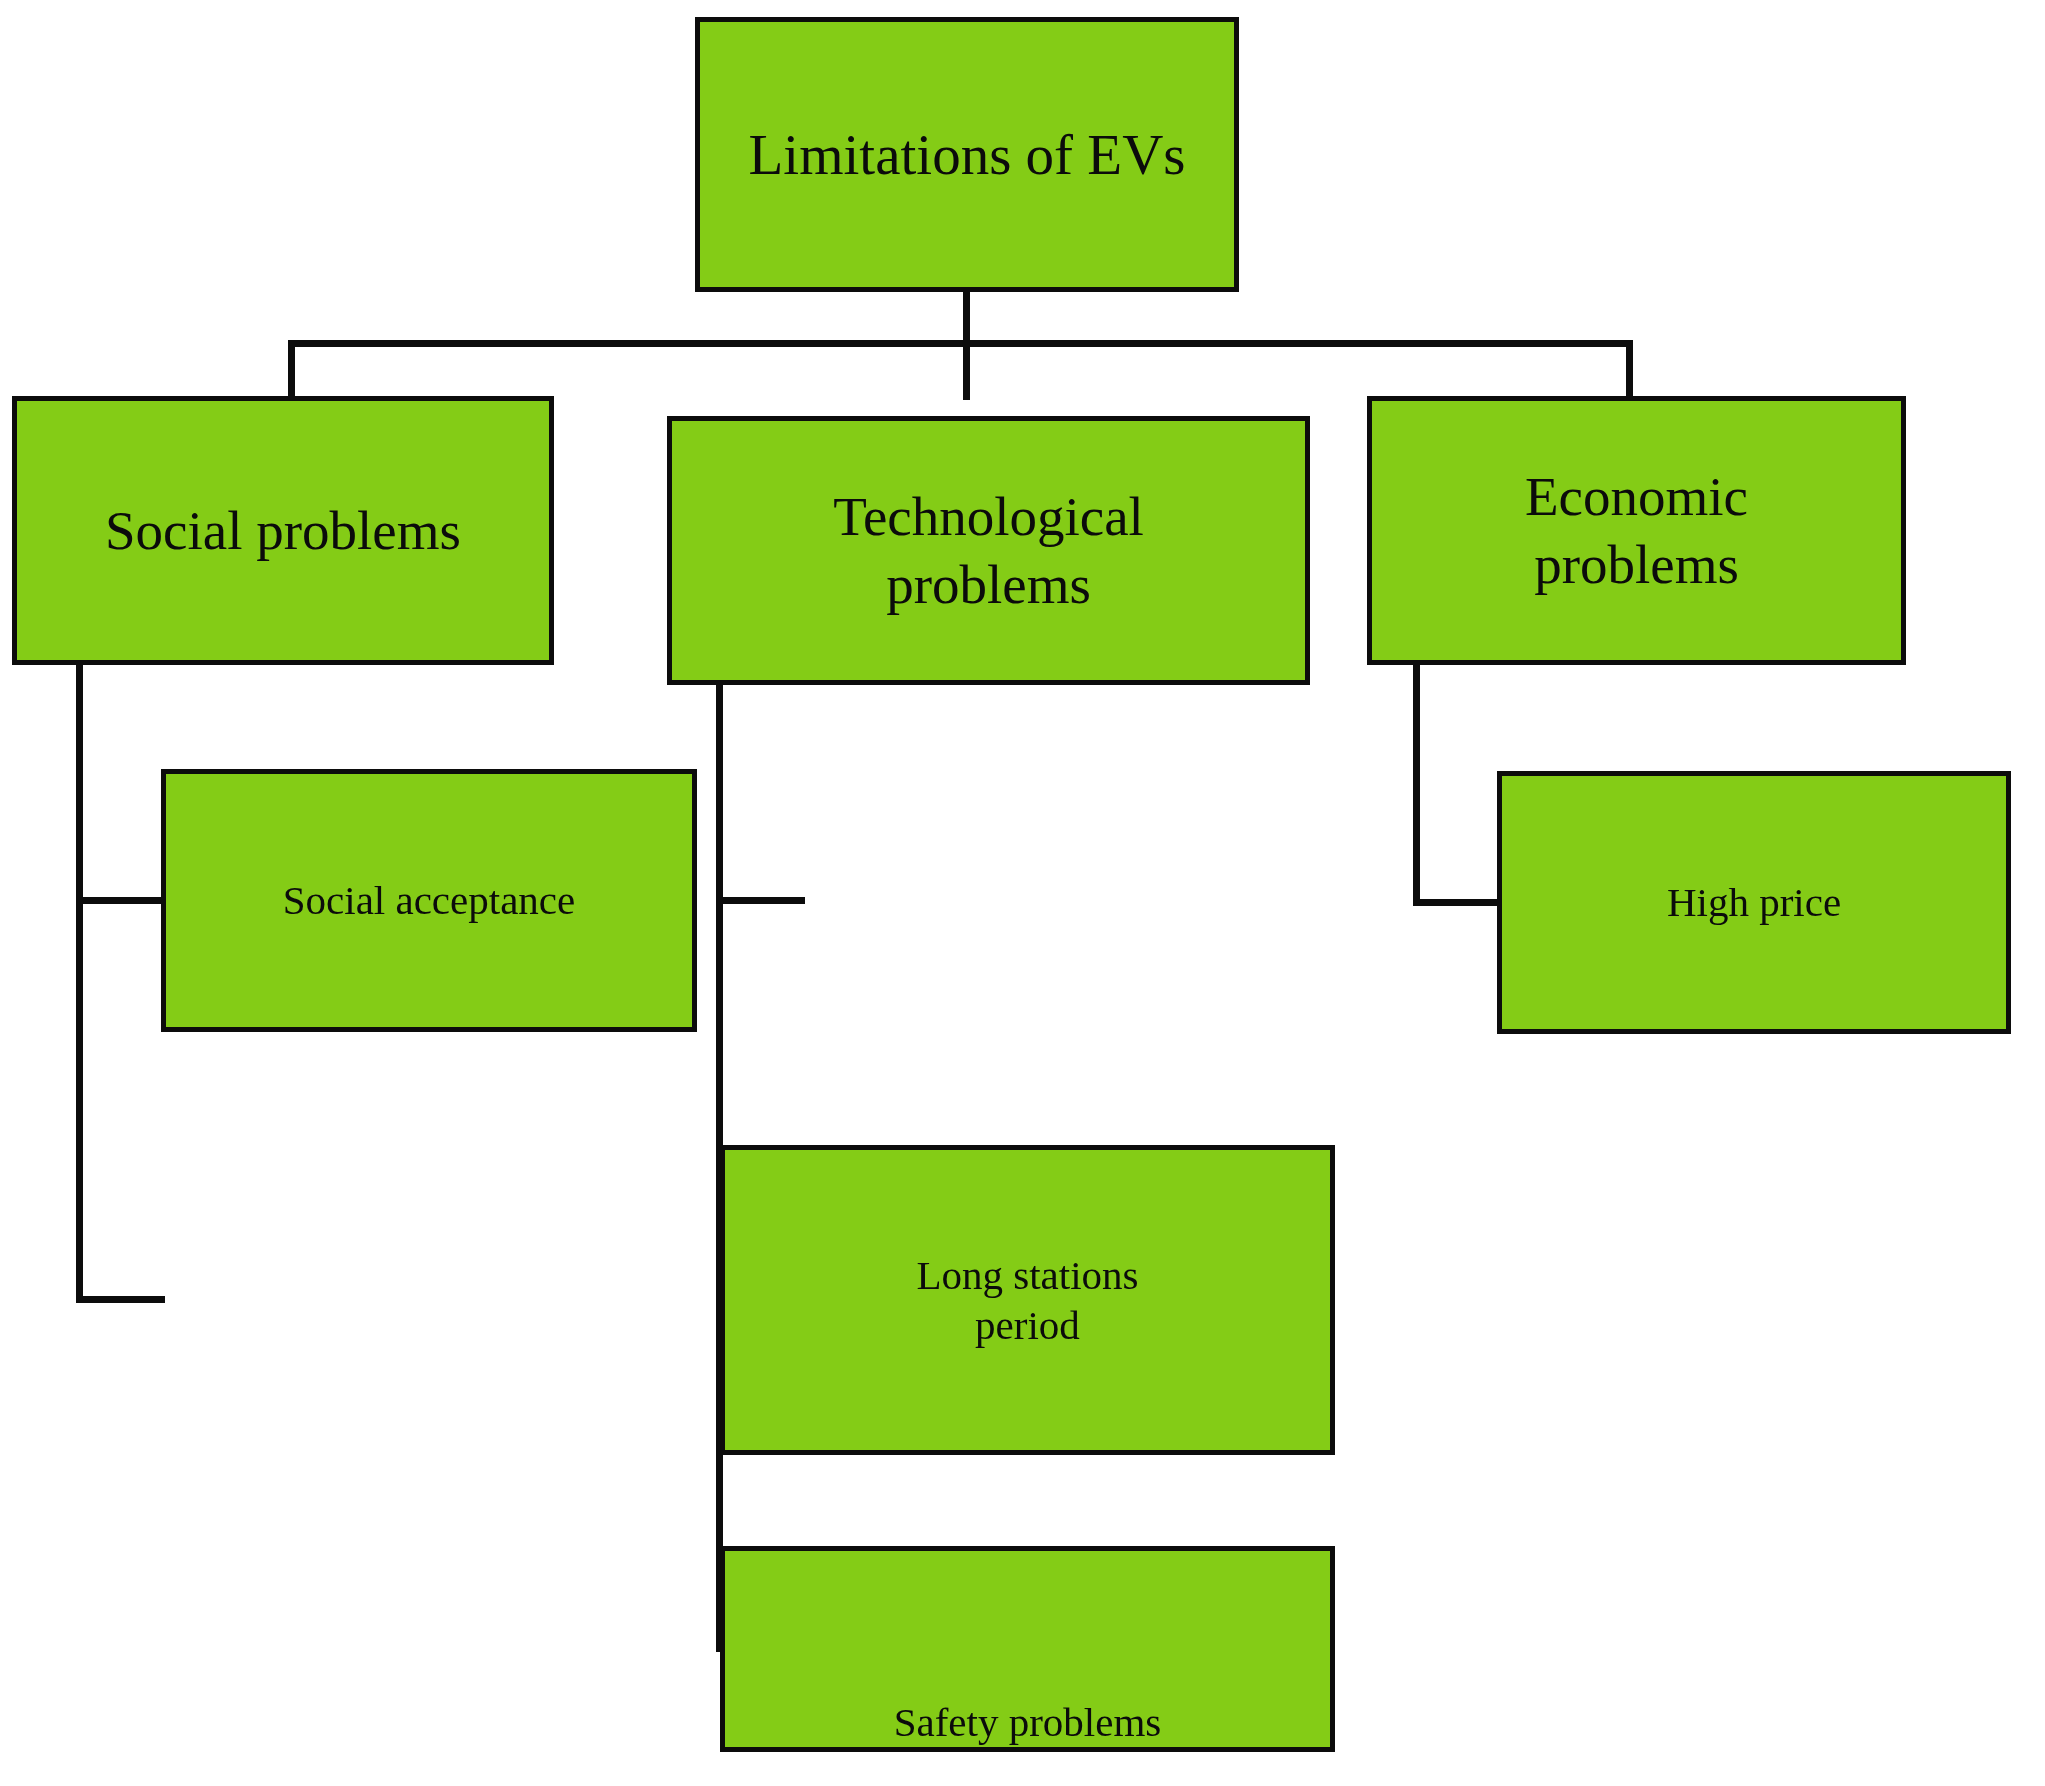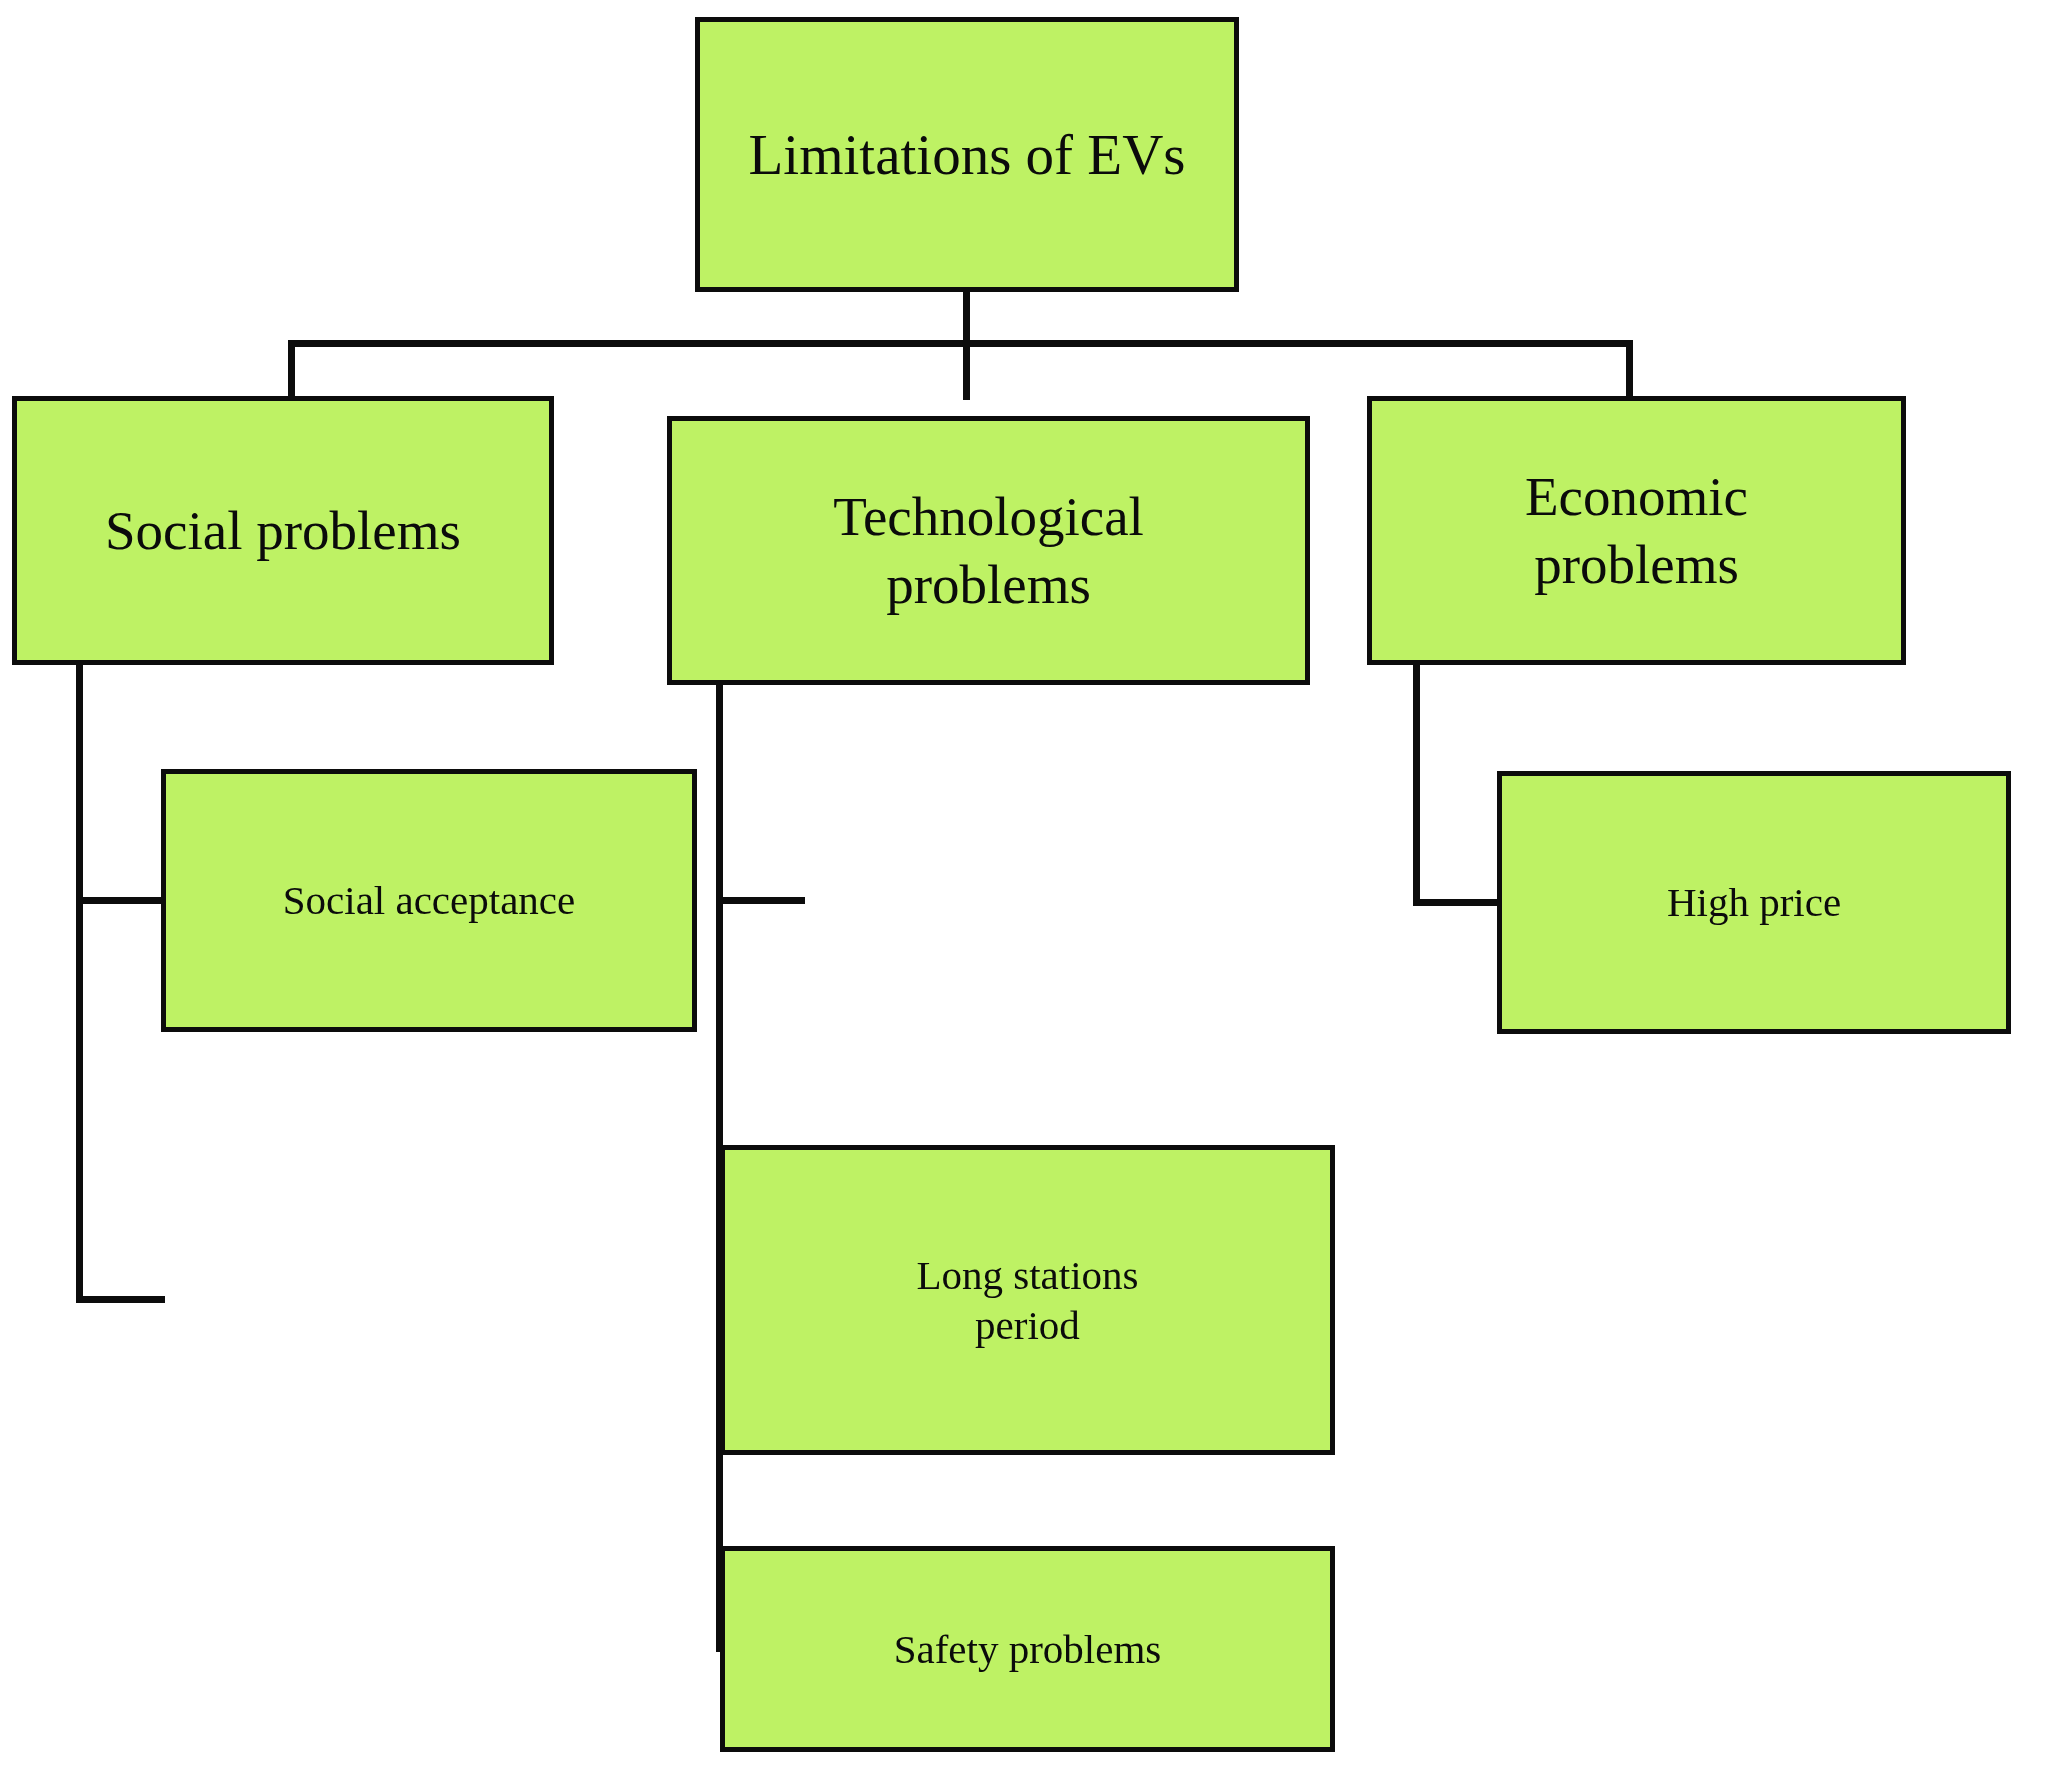--- a/index.html
+++ b/index.html
@@ -13,21 +13,21 @@
     width: 2046px;
     height: 1787px;
     background: #ffffff;
     font-family: "Liberation Serif", "DejaVu Serif", serif;
     overflow: hidden;
   }
   .node {
     position: absolute;
     box-sizing: border-box;
     border: 5.5px solid #0c0c0c;
-    background: #bef264;
+    background: #84cc16;
     display: flex;
     align-items: center;
     justify-content: center;
     text-align: center;
     color: #0b0b0b;
     line-height: 1.22;
     z-index: 3;
   }
   .node .label {
     display: block;
@@ -96,21 +96,21 @@
     <span class="label">Social acceptance</span>
   </div>
 
 
 
   <div class="node lvl3-node" style="left:720px; top:1145px; width:615px; height:310px;">
     <span class="label">Long stations
 period</span>
   </div>
 
-  <div class="node lvl3-node" style="left:720px; top:1546px; width:615px; height:206px;">
+  <div class="node lvl3-node" style="left:720px; top:1546px; width:615px; height:206px;align-items:flex-end;">
     <span class="label">Safety problems</span>
   </div>
 
   <div class="node lvl3-node" style="left:1497px; top:771px; width:514px; height:263px;">
     <span class="label">High price</span>
   </div>
 
 </div>
 
 

